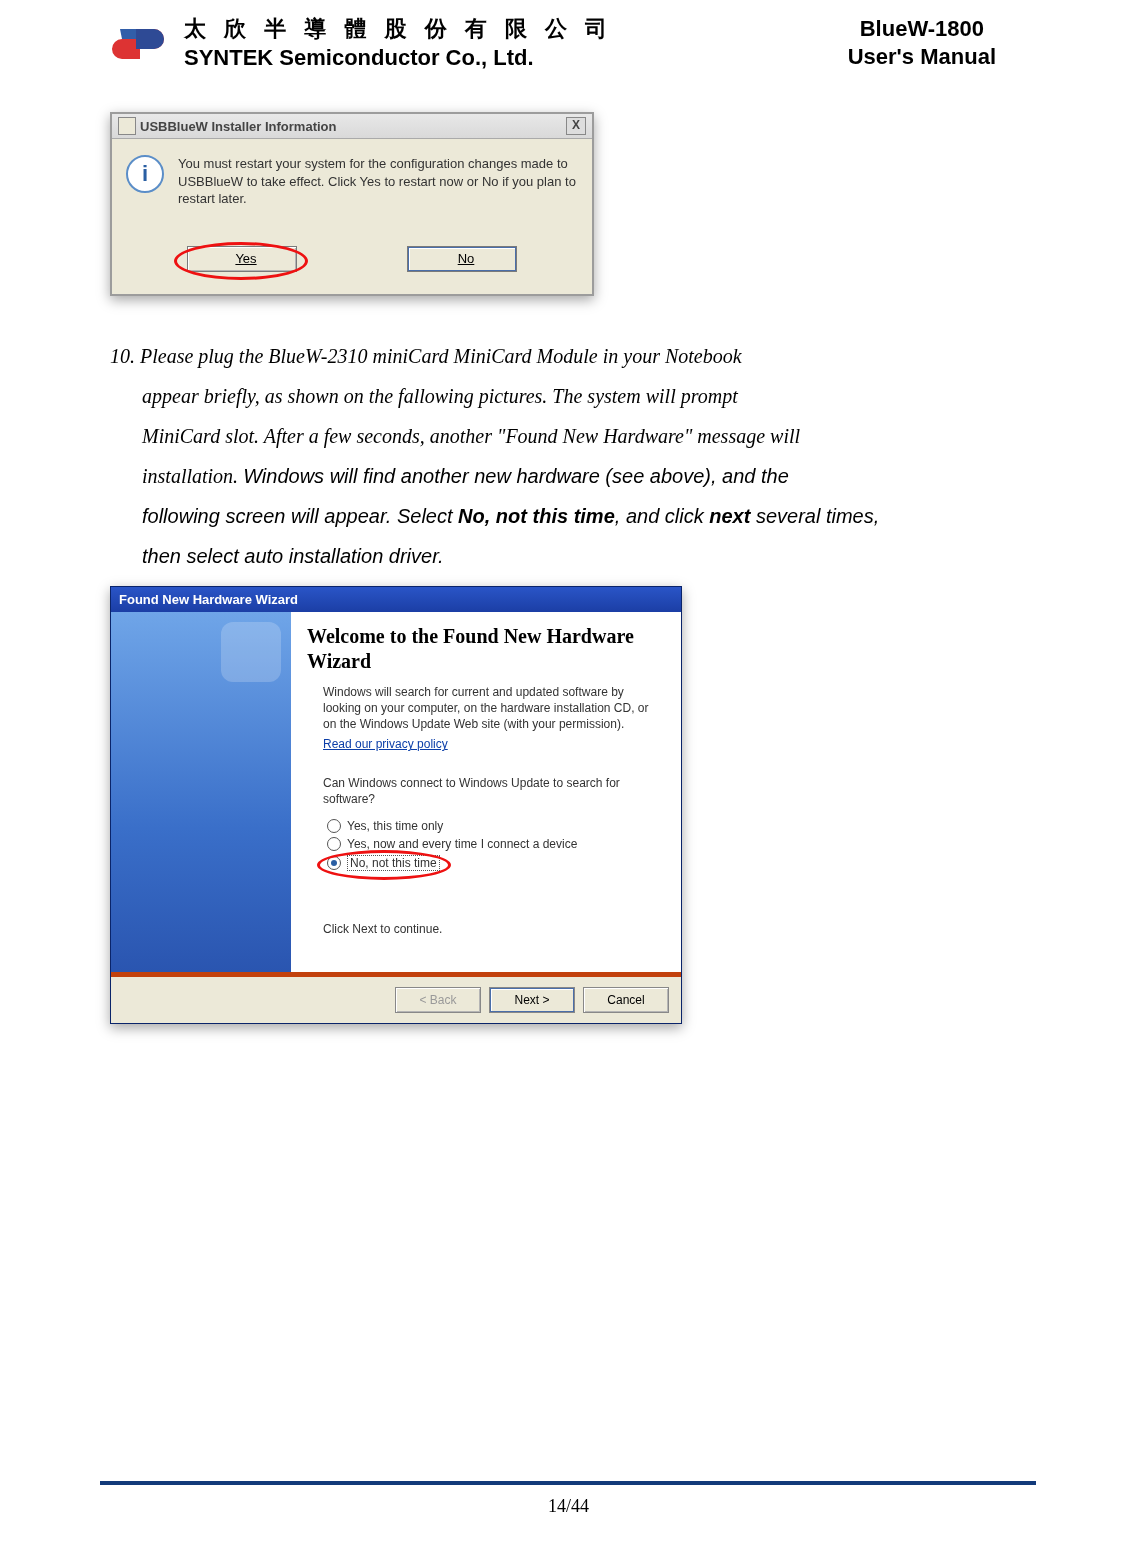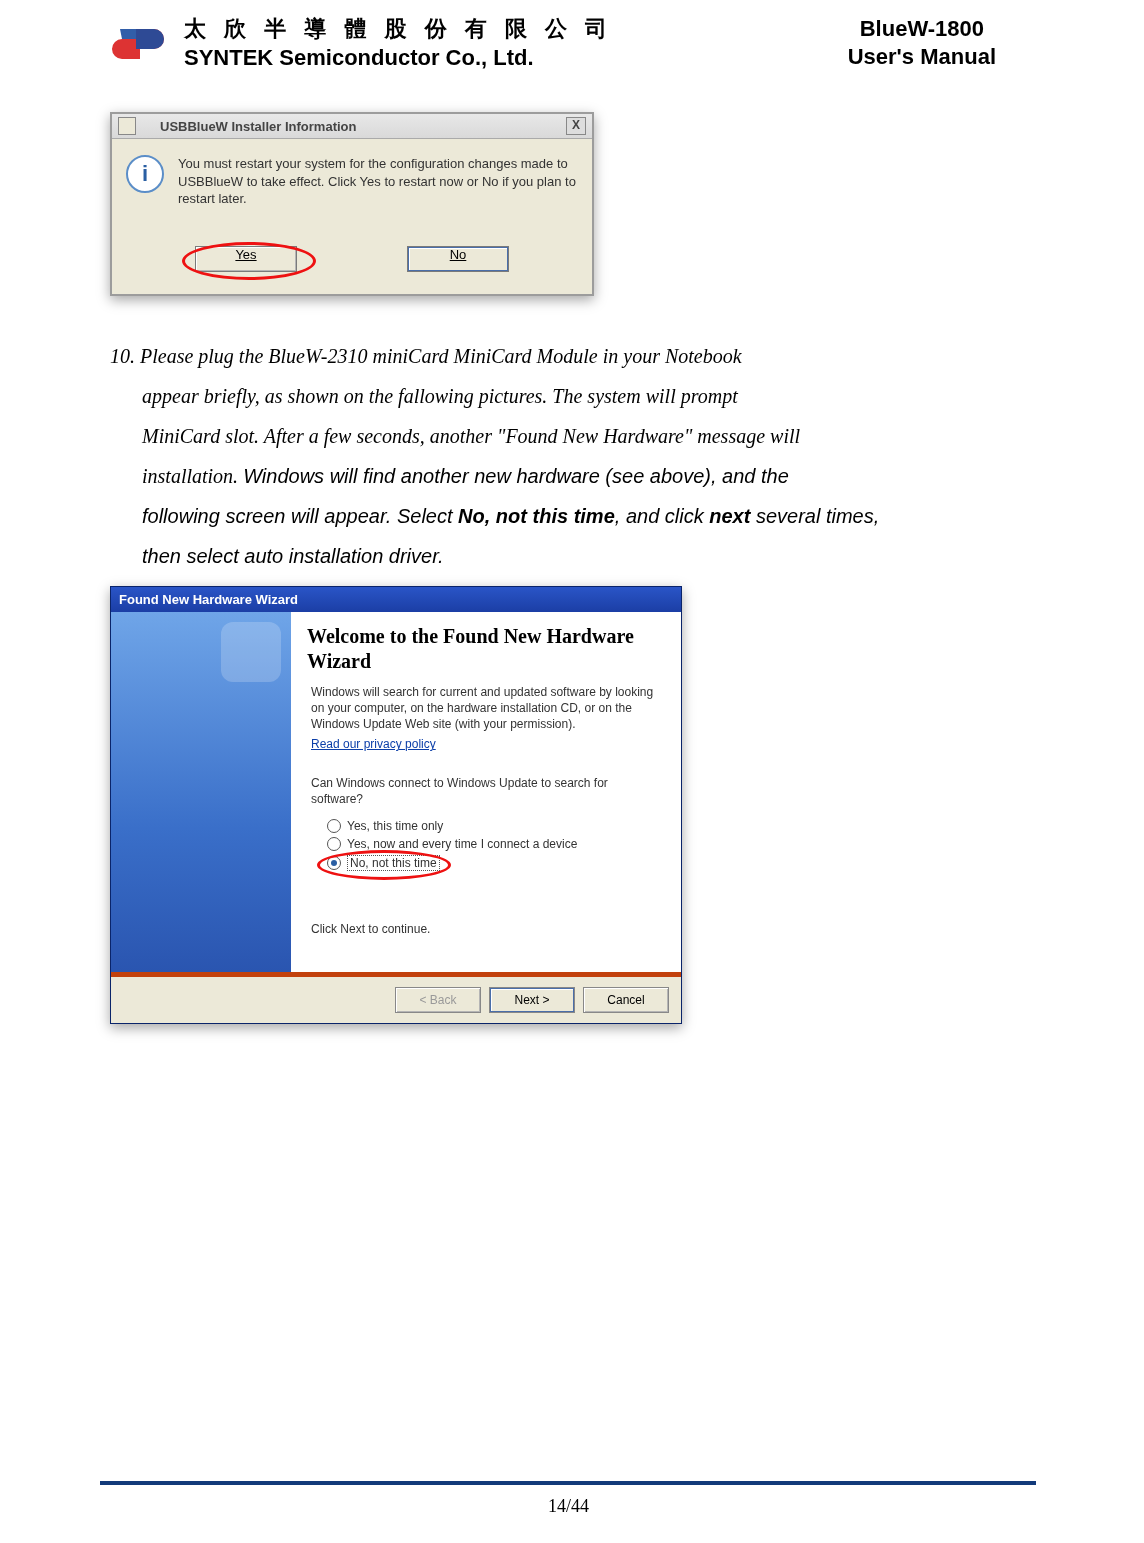--- a/index.html
+++ b/index.html
@@ -61,21 +61,21 @@
     border: 2px solid #9c9c9c;
     box-shadow: 0 4px 12px rgba(0,0,0,0.35);
   }
   .dialog1-title {
     background: linear-gradient(#e8e8e8,#d9d9d9);
     padding: 3px 6px;
     font-size: 13px;
     font-weight: bold;
     display: flex;
     align-items: center;
-    gap: 24px;
+    gap: 4px;
     border-bottom: 1px solid #aaa;
     color: #444;
   }
   .dialog1-title .tbicon {
     width: 16px;
     height: 16px;
     background: #ece9d8;
     border: 1px solid #888;
     display: inline-block;
   }
@@ -120,23 +120,24 @@
     padding: 30px 0 22px 0;
   }
   .winbtn {
     width: 100px;
     height: 24px;
     font-size: 13px;
     background: #ece9d8;
     border: 1px solid #7a7a7a;
     box-shadow: inset 1px 1px 0 #fff, inset -1px -1px 0 #b5b5b5;
     display: flex;
-    align-items: flex-start;
+    align-items: center;
     justify-content: center;
     position: relative;
+    padding-left: 8px;
   }
   .winbtn.default { box-shadow: 0 0 0 1px #4a6ea9 inset, inset 2px 2px 0 #fff; }
   .circled-red {
     position: absolute;
     border: 3px solid #e11;
     border-radius: 50%;
     width: 128px;
     height: 32px;
     left: -14px;
     top: -5px;
@@ -205,21 +206,21 @@
     color: #333;
   }
   .d2-h1 {
     font-size: 20px;
     font-weight: bold;
     line-height: 1.25;
     margin-bottom: 10px;
     color: #000;
     font-family: Liberation Serif, serif;
   }
-  .d2-p { margin: 4px 4px; line-height: 1.35; }
+  .d2-p { margin: 4px 16px; line-height: 1.35; }
   .d2-link { color: #0b3ea8; text-decoration: underline; }
   .d2-options { margin: 12px 0 0 20px; }
   .d2-option { display: flex; align-items: center; gap: 6px; margin: 4px 0; position: relative; }
   .radio {
     width: 12px; height: 12px; border-radius: 50%; border: 1px solid #555; background: #fff;
     display: inline-flex; align-items: center; justify-content: center;
   }
   .radio.sel::after {
     content: ""; width: 6px; height: 6px; border-radius: 50%; background: #2a5fa3;
   }

